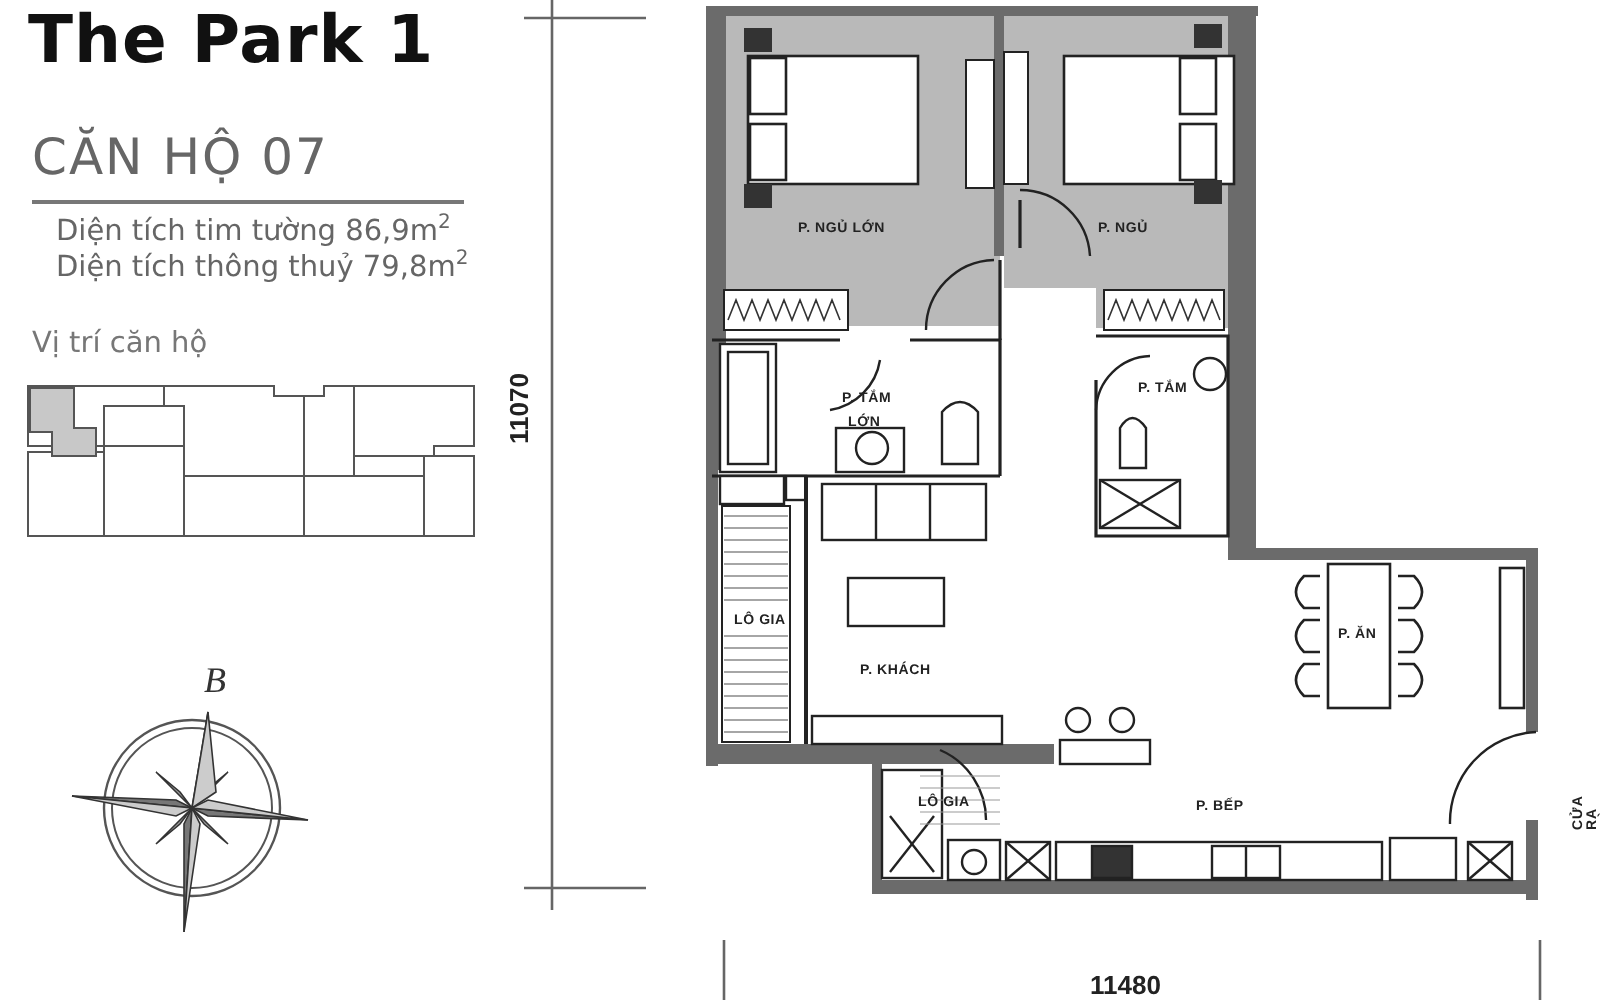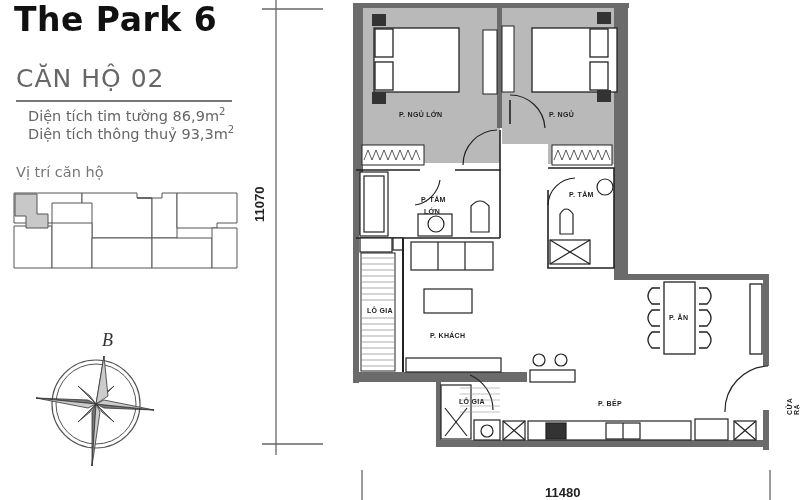--- a/index.html
+++ b/index.html
@@ -15,25 +15,25 @@
     .compass { position:absolute; left:30px; top:326px; }
     .plan { position:absolute; left:0; top:0; }
     .dim-v { position:absolute; left:252px; top:222px; transform:rotate(-90deg); transform-origin:left top; font-size:13px; font-weight:bold; color:#222; }
     .dim-h { position:absolute; left:545px; top:485px; font-size:13px; font-weight:bold; color:#222; }
     .rlabel { position:absolute; font-size:7px; font-weight:bold; color:#222; letter-spacing:0.3px; }
     .door-label { position:absolute; left:786px; top:415px; transform:rotate(-90deg); transform-origin:left top; font-size:7px; font-weight:bold; color:#222; letter-spacing:0.5px; }
   </style>
 </head>
 <body>
 
-<div class="title">The Park 6</div>
-<div class="unit">CĂN HỘ 02</div>
+<div class="title">The Park 1</div>
+<div class="unit">CĂN HỘ 07</div>
 <div class="unit-rule"></div>
 <div class="area area1"><span>Diện tích tim tường 86,9m</span><sup>2</sup></div>
-<div class="area area2"><span>Diện tích thông thuỷ 93,3m</span><sup>2</sup></div>
+<div class="area area2"><span>Diện tích thông thuỷ 79,8m</span><sup>2</sup></div>
 <div class="pos-label">Vị trí căn hộ</div>
 
 <svg class="locator" width="230" height="90" viewBox="0 0 230 90">
   <g fill="#fff" stroke="#555" stroke-width="1">
     <path d="M2 5 H70 V15 H40 V35 H2 Z"></path>
     <path d="M70 5 H125 V10 H140 V50 H80 V15 H70 Z"></path>
     <path d="M125 10 H150 V5 H165 V50 H140 V10 Z"></path>
     <path d="M165 5 H225 V35 H205 V40 H165 Z"></path>
     <path d="M2 38 H40 V80 H2 Z"></path>
     <path d="M40 35 H80 V80 H40 Z"></path>

